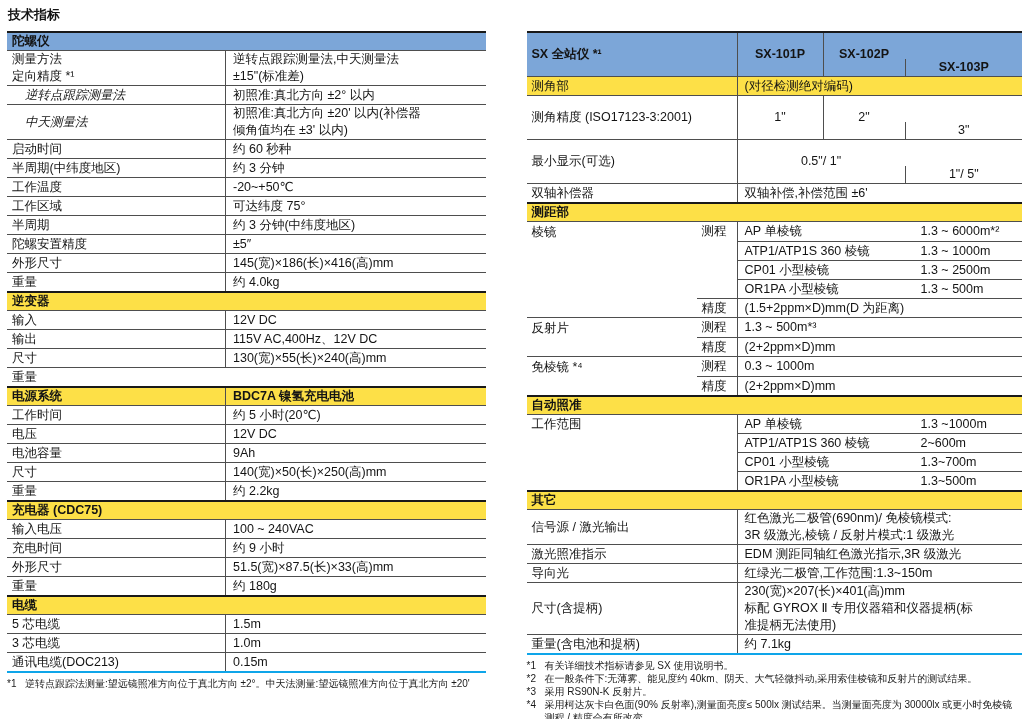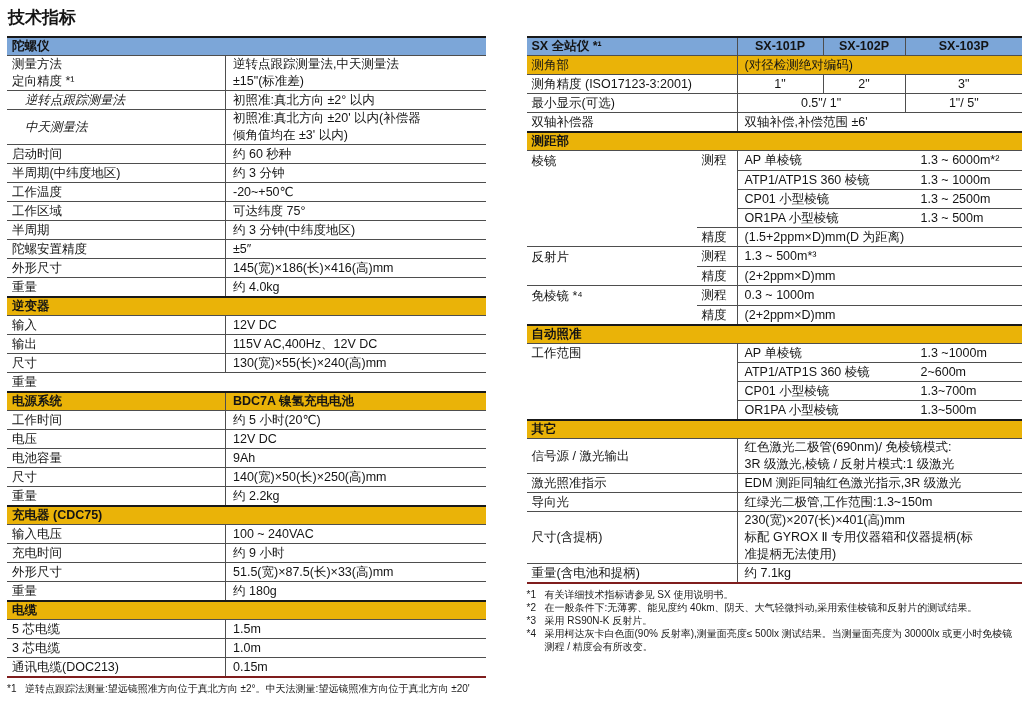--- a/index.html
+++ b/index.html
@@ -1,39 +1,39 @@
 <!DOCTYPE html>
 <html><head>
 <meta charset="utf-8">
 <style>
   *{box-sizing:border-box;}
   html,body{margin:0;padding:0;}
   body{width:1027px;height:719px;overflow:hidden;background:#ffffff;
        font-family:"Liberation Sans","DejaVu Sans",sans-serif;color:#141414;}
   .page{padding:4px 5px 0 7px;}
-  .title{font-size:17px;font-weight:bold;margin:2px 0 7px 1px;}
+  .title{font-size:13px;font-weight:bold;margin:2px 0 7px 1px;}
   .cols{display:flex;align-items:flex-start;}
   .col-left{width:479px;}
   .col-right{width:496px;margin-left:41px;}
-  .spec-table{border-bottom:2px solid #7f1d1d;font-size:12.5px;}
+  .spec-table{border-bottom:2px solid #0ea5e9;font-size:12.5px;}
   .row{display:flex;border-top:1px solid #4e4e4e;min-height:19px;align-items:stretch;}
   .row.band{border-top:2px solid #191919;}
   .row.nb{border-top:none;}
   .strong{background:#7ca6d8;}
-  .lightrow{background:#eab308;}
+  .lightrow{background:#fde047;}
   .bold{font-weight:bold;}
   .cell{padding:0 5px;display:flex;align-items:center;white-space:pre-line;line-height:17px;}
   .full{flex:1;}
   .lab{width:218px;}
   .val{flex:1;border-left:1px solid #4e4e4e;padding:0 7px;}
   .indent .lab{padding-left:18px;font-style:italic;}
   .rlab{width:210px;}
   .mcol0{width:86px;}
   .mcol1{width:82px;}
-  .mcol2{flex:1;}
+  .mcol2{flex:1;margin-top:26px;}
   .w168{width:168px;}
   .vd{border-left:1px solid #4e4e4e;}
   .ctr{justify-content:center;text-align:center;}
   .lab170{width:170px;align-items:flex-start;padding-top:2px;}
   .key40{width:40px;}
   .bt{border-top:1px solid #4e4e4e;}
   .pair{display:flex;}
   .pname{flex:0 0 176px;}
   .prange{flex:1;}
   .footnotes{font-size:10px;line-height:13px;margin-top:4px;color:#1a1a1a;}

